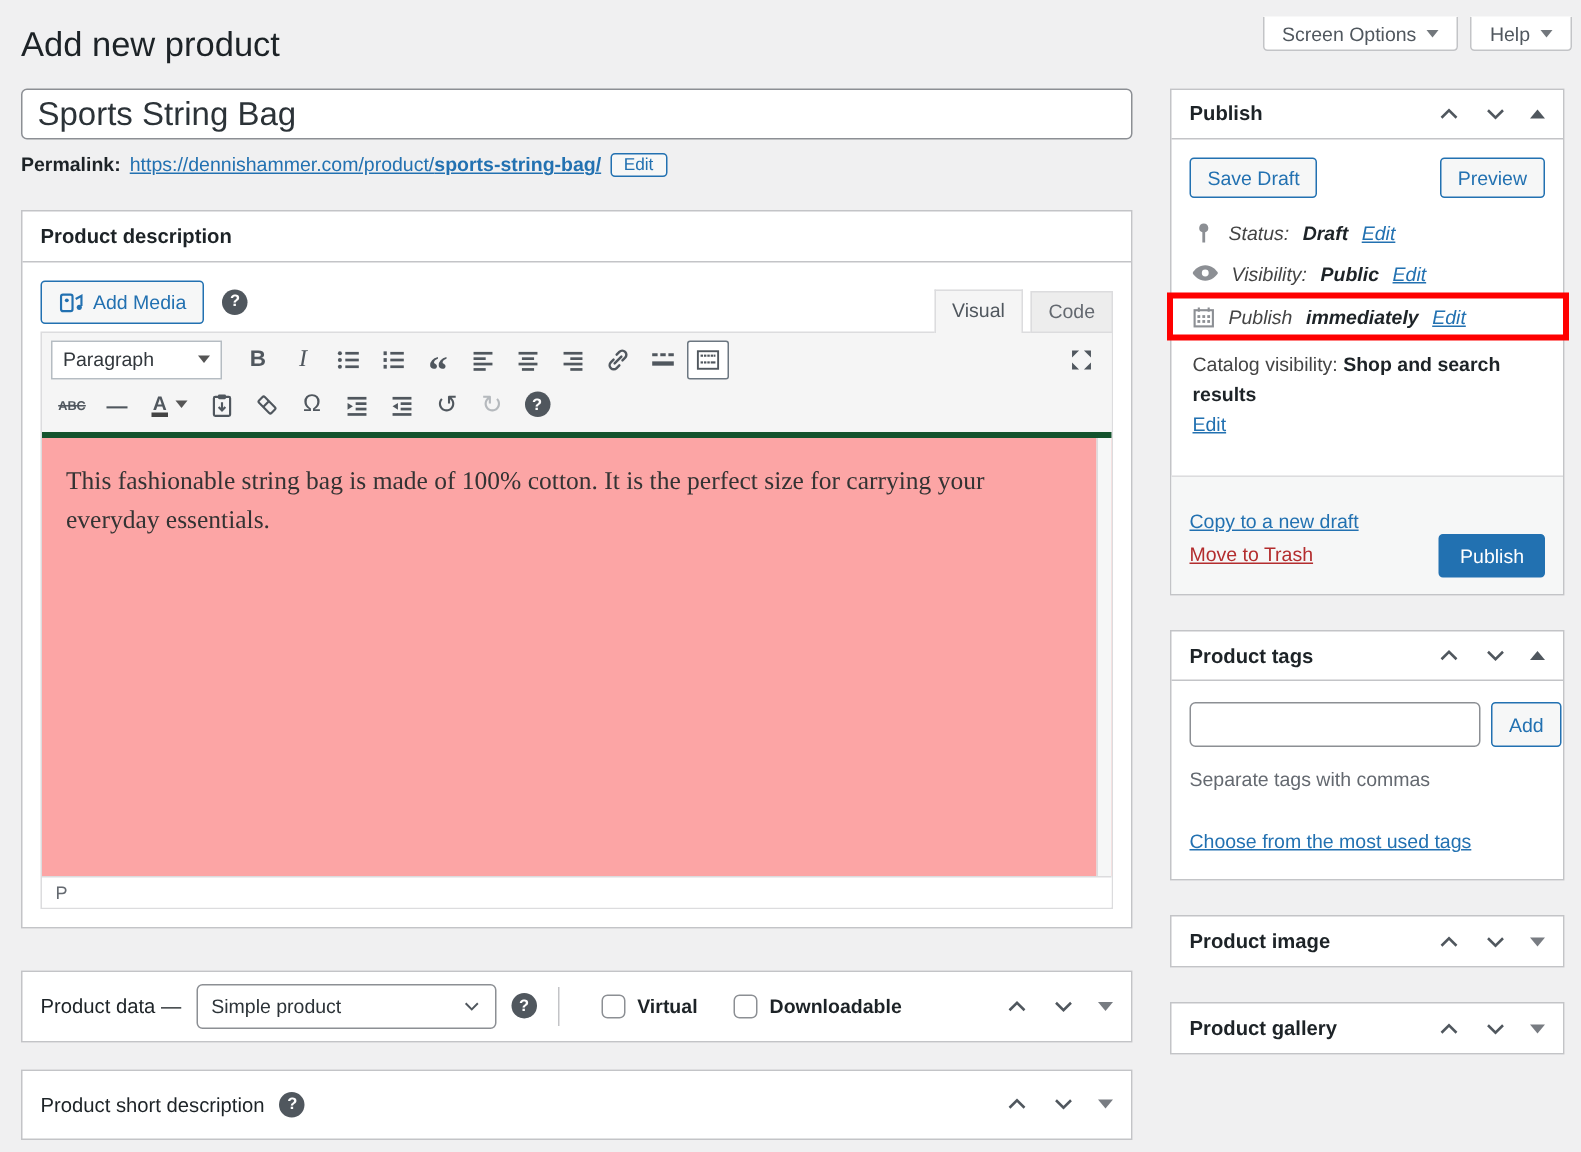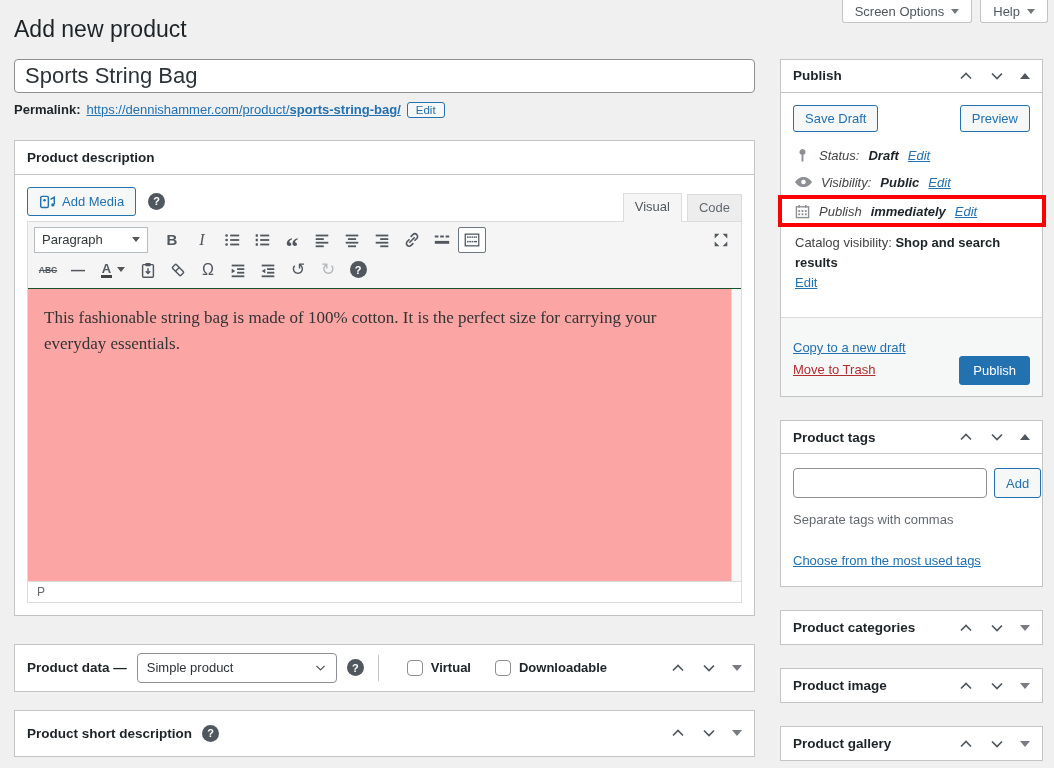--- a/index.html
+++ b/index.html
@@ -1,21 +1,21 @@
 <!DOCTYPE html>
 <html><head>
 <meta charset="utf-8">
 <style>
   * { margin:0; padding:0; box-sizing:border-box; }
   html,body { width:1054px; height:768px; }
   body { font-family:"Liberation Sans", sans-serif; font-size:13px; color:#3c434a; background:#f0f0f1; }
   .screen { position:relative; width:1054px; height:768px; overflow:hidden; background:#f0f0f1; }
 
   
-  .top-tabs { position:absolute; top:0; right:6px; display:flex; gap:8px; z-index:3; }
+  .top-tabs { position:absolute; top:11px; right:6px; display:flex; gap:8px; z-index:3; }
   .top-tab { height:23px; background:#fff; border:1px solid #c3c4c7; border-top:none; border-radius:0 0 3px 3px;
              padding:0 12px; font-size:13px; color:#50575e; display:flex; align-items:center; gap:7px; cursor:pointer; }
   .caret-down { width:0; height:0; border-left:4px solid transparent; border-right:4px solid transparent; border-top:5px solid #72777c; }
 
   h1.page-title { padding:15px 0 0 14px; font-size:23px; font-weight:400; color:#1d2327; line-height:1.3; }
 
   .layout { display:flex; padding:14px 0 0 14px; gap:25px; }
   .main-col { width:741px; }
   .sidebar { width:263px; }
 
@@ -49,21 +49,21 @@
 
   
   .editor-inner { padding:12px; }
   .editor-top-row { display:flex; justify-content:space-between; align-items:flex-end; }
   .media-left { display:flex; align-items:center; gap:12px; padding-bottom:5px; }
   .wp-tabs { display:flex; align-items:flex-end; position:relative; top:1px; }
   .wp-tab { padding:5px 11px 6px; font-size:13px; color:#646970; border:1px solid #dcdcde; background:#ededed;
             margin-left:5px; cursor:pointer; }
   .wp-tab.active { background:#f5f5f5; border-bottom:none; padding-bottom:8px; color:#50575e; }
   .editor-box { border:1px solid #dcdcde; background:#fff; }
-  .mce-toolbar { background:#f5f5f5; border-bottom:1px solid #14532d; padding:3px 6px; }
+  .mce-toolbar { background:#f5f5f5; border-bottom:4px solid #14532d; padding:3px 6px; }
   .mce-row { display:flex; align-items:center; height:30px; gap:2px; }
   .tbtn { width:28px; height:26px; display:flex; align-items:center; justify-content:center; color:#50575e;
           border:1px solid transparent; border-radius:2px; cursor:pointer; flex:none; }
   .tbtn.pressed { border-color:#6c7781; background:#fff; }
   .tbtn.disabled { color:#b5b9bd; cursor:default; }
   .g-bold { font-weight:bold; font-size:15px; }
   .g-italic { font-style:italic; font-family:"Liberation Serif",serif; font-size:16px; }
   .g-quote { font-family:"Liberation Serif",serif; font-weight:bold; font-size:26px; line-height:0; position:relative; top:7px; }
   .g-strike { font-size:8.5px; font-weight:bold; text-decoration:line-through; letter-spacing:0; }
   .g-hr { font-weight:bold; font-size:14px; }
@@ -77,21 +77,21 @@
   .mce-content { position:relative; height:292px; background:#fca5a5; }
   .mce-text { padding:16px 30px 16px 16px; font-family:"Liberation Serif",serif; font-size:17px; line-height:1.55; color:#333; }
   .scroll-track { position:absolute; top:0; right:0; bottom:0; width:10px; background:#f6f7f7; border-left:1px solid #dcdcde; cursor:pointer; }
   .mce-path { border-top:1px solid #dcdcde; padding:3px 9px; font-size:12px; color:#646970; background:#fff; }
   .mce-status { display:flex; justify-content:space-between; background:#f6f7f7; border-top:1px solid #dcdcde;
                 padding:4px 9px; font-size:12.5px; color:#50575e; }
   .wc { display:flex; gap:4px; }
 
   
   .inline-header { display:flex; align-items:center; padding:8px 12px; gap:10px; min-height:45px; }
-  .inline-title { font-size:13.5px; font-weight:bold; color:#1d2327; white-space:nowrap; }
+  .inline-title { font-size:13.5px; font-weight:normal; color:#1d2327; white-space:nowrap; }
   .wpselect { display:flex; align-items:center; justify-content:space-between; min-width:200px; height:30px; background:#fff;
               border:1px solid #8c8f94; border-radius:4px; padding:0 9px; font-size:13px; color:#2c3338; cursor:pointer; }
   .vdiv { width:1px; height:26px; background:#c3c4c7; margin:0 4px; }
   .checkbox { width:16px; height:16px; border:1px solid #8c8f94; border-radius:4px; background:#fff; flex:none; cursor:pointer; }
   .cb-group { display:flex; align-items:center; gap:8px; margin-left:14px; }
   .cb-label { font-size:13px; font-weight:bold; color:#1d2327; }
   .data-panel { margin-top:28px; }
   .shortdesc-panel { margin-top:18px; }
 
   
@@ -470,34 +470,20 @@
         <div class="tags-body">
           <div class="tag-row">
             <input class="tag-input" type="text" value="" style="">
             <span class="btn-secondary">Add</span>
           </div>
           <div class="tag-hint">Separate tags with commas</div>
           <a>Choose from the most used tags</a>
         </div>
       </div>
 
-      <div class="side-postbox">
-        <div class="side-header noline">
-          <span class="postbox-title">Product categories</span>
-          <span class="header-icons">
-            <svg class="chev" width="16" height="16" viewBox="0 0 16 16">
-                <polyline points="3,10.5 8,5.5 13,10.5" fill="none" stroke="#50575e" stroke-width="1.7"></polyline>
-              </svg>
-            <svg class="chev" width="16" height="16" viewBox="0 0 16 16">
-                <polyline points="3,5.5 8,10.5 13,5.5" fill="none" stroke="#50575e" stroke-width="1.7"></polyline>
-              </svg>
-            <span class="tri down"></span>
-          </span>
-        </div>
-      </div>
 
       <div class="side-postbox">
         <div class="side-header noline">
           <span class="postbox-title">Product image</span>
           <span class="header-icons">
             <svg class="chev" width="16" height="16" viewBox="0 0 16 16">
                 <polyline points="3,10.5 8,5.5 13,10.5" fill="none" stroke="#50575e" stroke-width="1.7"></polyline>
               </svg>
             <svg class="chev" width="16" height="16" viewBox="0 0 16 16">
                 <polyline points="3,5.5 8,10.5 13,5.5" fill="none" stroke="#50575e" stroke-width="1.7"></polyline>

